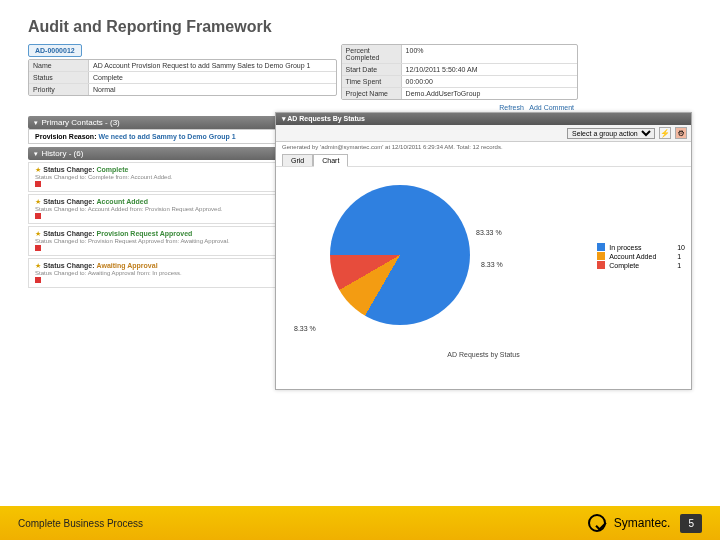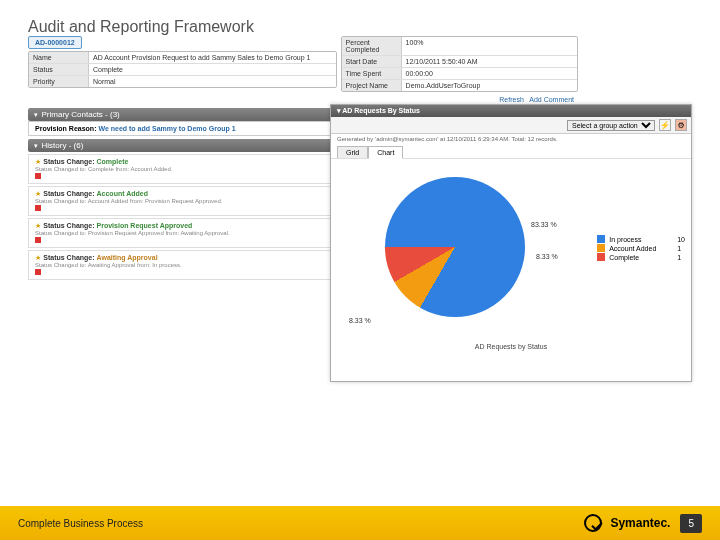--- a/index.html
+++ b/index.html
@@ -1,19 +1,19 @@
 <!DOCTYPE html>
 <html><head>
 <meta charset="utf-8">
 <style>
   * { box-sizing: border-box; margin: 0; padding: 0; }
   body { font-family: Arial, sans-serif; width: 720px; height: 540px; background: #fff; position: relative; overflow: hidden; }
   .slide { padding: 18px 28px 0 28px; }
   .title { font-size: 22px; font-weight: bold; color: #000; border-bottom: 2px solid #000; padding-bottom: 2px; margin-bottom: 4px; }
-  .subtitle { font-size: 16px; font-weight: normal; color: #555; }
+  .subtitle { font-size: 16px; font-weight: bold; color: #555; margin-bottom: 8px; }
   .content { position: relative; height: 380px; }
   .panel-left { position: absolute; left: 0; top: 0; width: 550px; font-size: 7px; }
   .info-row { display: flex; gap: 4px; margin-bottom: 2px; }
   .info-table { border: 1px solid #bbb; border-radius: 2px; background: #fff; }
   .info-table .row { display: flex; border-bottom: 1px solid #ddd; }
   .info-table .row:last-child { border-bottom: none; }
   .info-table .lbl { background: #e8e8e8; padding: 2px 4px; width: 60px; border-right: 1px solid #ccc; color: #333; }
   .info-table .val { padding: 2px 4px; flex: 1; color: #333; }
   .id-badge { border: 1px solid #5a9acf; background: #eaf2f9; color: #2a6aa8; padding: 2px 6px; border-radius: 2px; font-weight: bold; }
   .links { text-align: right; font-size: 7px; padding: 2px 4px; }
@@ -23,40 +23,40 @@
   .desc-body { background: #fff; border: 1px solid #ccc; padding: 3px 6px; font-size: 7px; }
   .desc-body .reason { color: #2a6aa8; font-weight: bold; }
   .hist-item { background: #fff; border: 1px solid #ddd; padding: 3px 6px; font-size: 7px; margin-top: 2px; }
   .hist-item .h1 { color: #444; }
   .hist-item .h1 b { color: #333; }
   .hist-item .h2 { color: #888; font-size: 6px; }
   .hist-item .sq { display:inline-block; width:6px; height:6px; background:#d33; margin-top:1px; }
   .hist-green { color: #3a8a3a; font-weight: bold; }
   .hist-orange { color: #c08020; font-weight: bold; }
   .star { color: #d4a000; }
-  .panel-chart { position: absolute; right: 0; top: 68px; width: 362px; height: 278px; background: #fff; border: 1px solid #aaa; box-shadow: 0 0 4px rgba(0,0,0,0.2); font-size: 7px; }
+  .panel-chart { position: absolute; right: 0; top: 68px; width: 417px; height: 278px; background: #fff; border: 1px solid #aaa; box-shadow: 0 0 4px rgba(0,0,0,0.2); font-size: 7px; }
   .chart-title { background: linear-gradient(#777,#555); color: #fff; padding: 2px 6px; font-weight: bold; }
   .chart-toolbar { display: flex; align-items: center; gap: 4px; padding: 2px 4px; border-bottom: 1px solid #ccc; background: #f4f4f4; }
   .chart-toolbar select { font-size: 7px; border: 1px solid #999; }
   .chart-toolbar .icon { width: 12px; height: 12px; display:inline-flex; align-items:center; justify-content:center; border:1px solid #aaa; font-size:8px; cursor:pointer; }
   .chart-meta { padding: 2px 6px; font-size: 6px; color: #666; }
   .chart-tabs { display: flex; gap: 0; padding: 0 6px; margin-top:2px; }
   .chart-tabs .tab { border: 1px solid #bbb; padding: 2px 8px; font-size: 7px; background: #eee; cursor: pointer; }
   .chart-tabs .tab.active { background: #fff; border-bottom: 1px solid #fff; position: relative; z-index: 2; }
   .chart-area { position: relative; height: 195px; border-top:1px solid #ddd; margin-top:-1px; }
   .pie-wrap { position: absolute; left: 54px; top: 18px; width: 140px; height: 140px; }
   .pie { width: 140px; height: 140px; border-radius: 50%; }
   .pie-label { position: absolute; font-size: 7px; color: #333; white-space: nowrap; }
   .legend { position: absolute; right: 6px; top: 76px; font-size: 7px; }
   .legend-row { display: flex; align-items: center; gap: 4px; margin-bottom: 1px; }
   .legend-sw { width: 8px; height: 8px; }
   .chart-caption { position:absolute; bottom:3px; left:0; right:0; text-align:center; font-size:7px; color:#444; }
   .footer { position: absolute; bottom: 0; left: 0; right: 0; height: 34px; background: linear-gradient(#f5c400,#f0b000); display: flex; align-items: center; padding: 0 18px; }
   .footer-text { font-size: 10px; color: #222; flex:1; }
-  .brand { display: flex; align-items: center; gap: 8px; font-weight: bold; font-size: 12px; color:#000;text-align:center; }
+  .brand { display: flex; align-items: center; gap: 8px; font-weight: normal; font-size: 12px; color:#000;text-align:center; }
   .brand-circle { width:18px; height:18px; border:2px solid #000; border-radius:50%; position:relative; }
   .brand-circle::after { content:""; position:absolute; top:4px; left:8px; width:4px; height:8px; border:solid #000; border-width:0 2px 2px 0; transform:rotate(45deg); }
   .pg { background:#333; color:#fff; font-size:10px; padding:4px 8px; border-radius:2px; margin-left:10px; }
   .spacer { flex:1; }
 </style>
 </head>
 <body>
 
 <div class="slide">
   <div class="subtitle">Audit and Reporting Framework</div>

